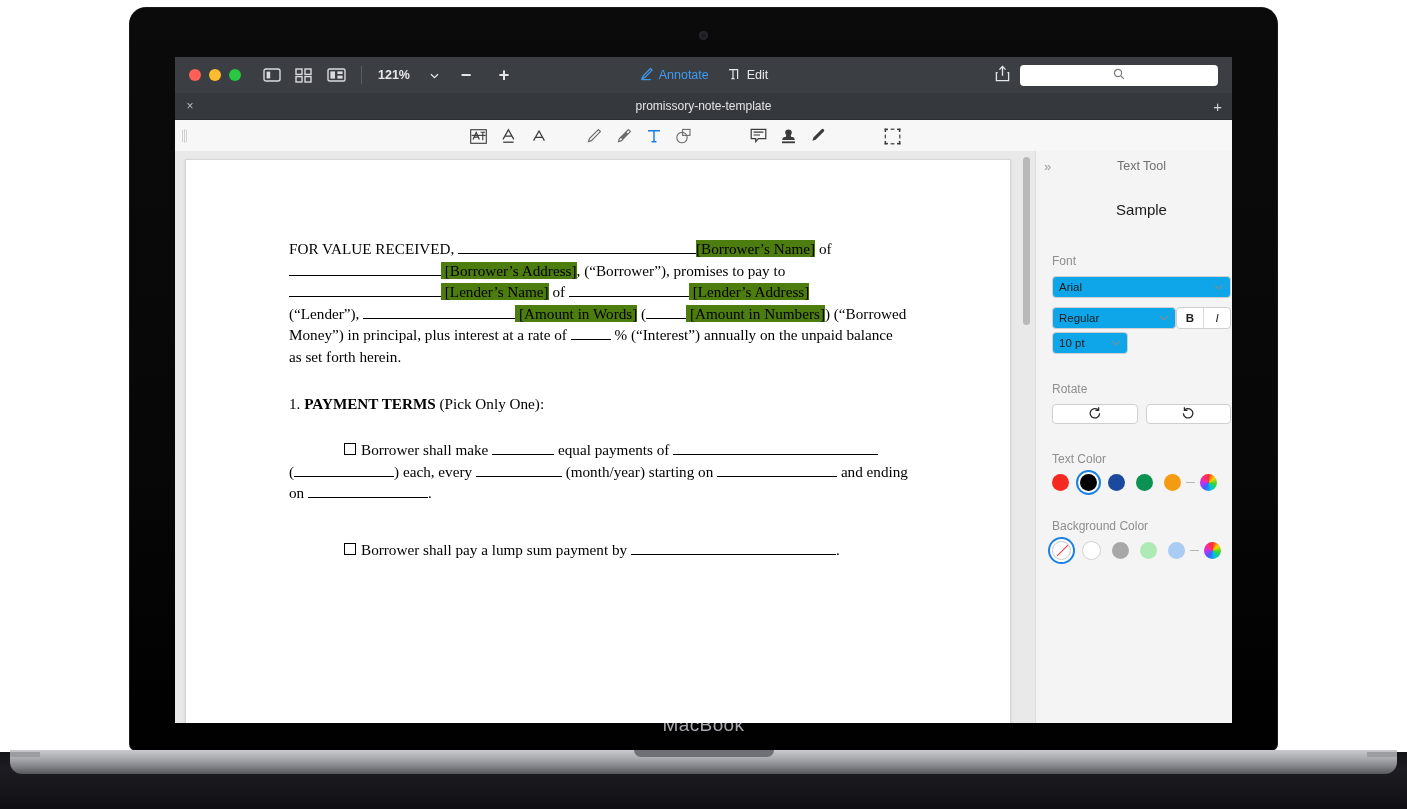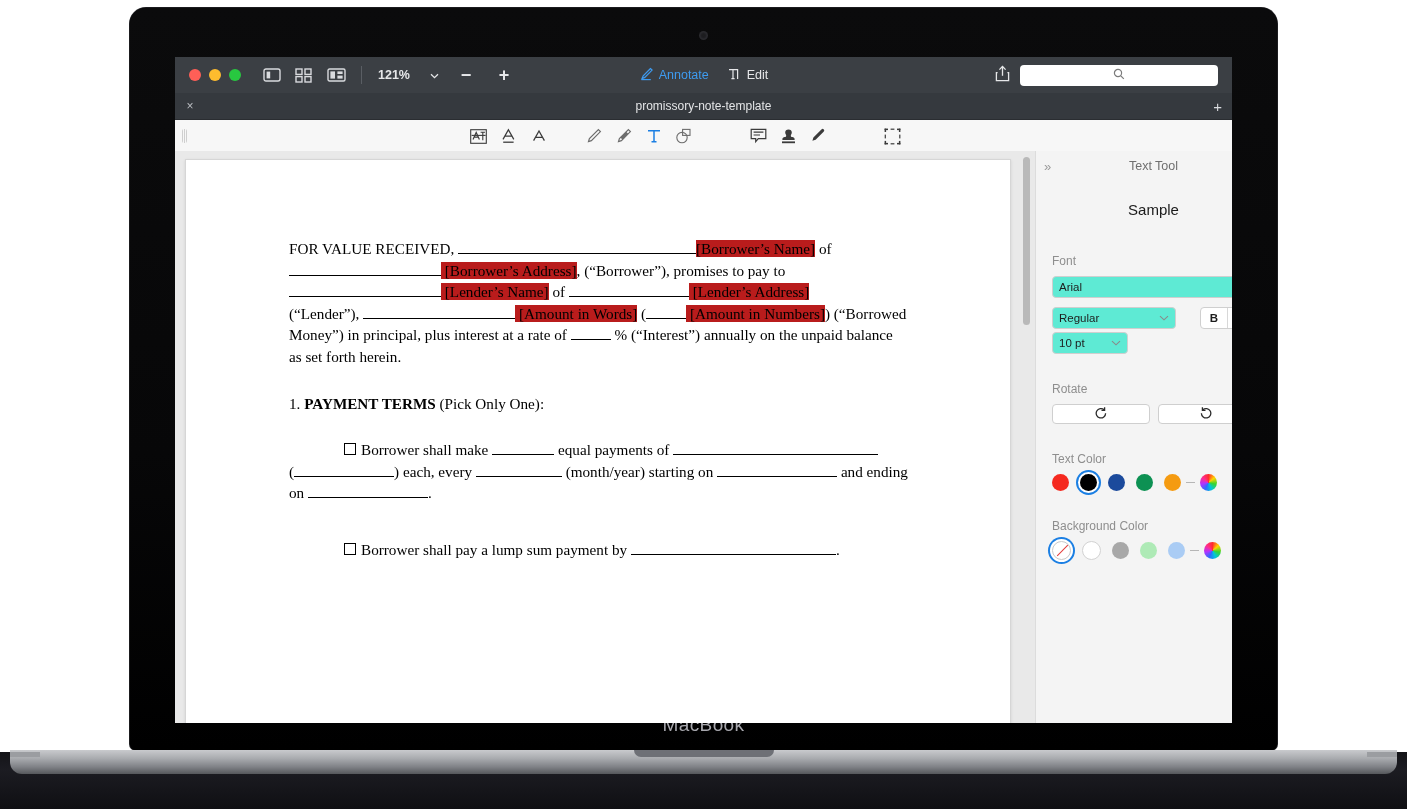--- a/index.html
+++ b/index.html
@@ -85,43 +85,43 @@
     border:1px solid #d6d6d6;box-shadow:0 1px 3px rgba(0,0,0,.10);}
   .vscroll{position:absolute;right:5px;top:6px;width:7px;height:702px;background:transparent;}
   .vthumb{position:absolute;left:0;top:0;width:7px;height:168px;background:#b9b9b9;border-radius:4px;}
 
   
   .doc{position:absolute;left:103px;top:78px;width:620px;
     font-family:"Liberation Serif","DejaVu Serif",serif;color:#000;}
   .doc-title{text-align:center;font-size:37px;letter-spacing:.2px;margin-bottom:48px;}
   .doc p{margin:0 0 15px 0;font-size:15.2px;line-height:21.6px;text-align:left;}
   .doc .indent{text-indent:55px;}
-  .hl{background:#b91c1c;}
+  .hl{background:#4d7c0f;}
   .ul{ border-bottom:1px solid #000; display:inline-block; vertical-align:baseline;}
   .ul.u10{width:40px;} .ul.u14{width:62px;} .ul.u18{width:86px;} .ul.u20{width:100px;}
   .ul.u24{width:120px;} .ul.u30{width:152px;}
   .ul.u34{width:170px;} .ul.u40{width:205px;} .ul.u46{width:238px;}
   .hlfield{background:#fbe9c8;border-bottom:1px solid #000;display:inline-block;width:40px;}
   .cbox{display:inline-block;width:10px;height:10px;border:1px solid #000;margin-right:5px;}
   .b{font-weight:bold;}
   .para-gap{height:10px;}
 
   
   .panel{flex:1;background:#f4f4f4;border-left:1px solid #dcdcdc;position:relative;}
   .panel-head{height:30px;display:flex;align-items:center;position:relative;}
   .chev{position:absolute;left:8px;color:#9a9a9a;font-size:13px;}
   .panel-title{width:100%;text-align:center;color:#6f6f6f;font-size:12.5px;}
   .sample{text-align:center;color:#1a1a1a;font-size:15px;margin-top:20px;}
   .sect-label{color:#8e8e8e;font-size:12px;margin:36px 0 8px 16px;}
   .sect-label.tight{margin-top:28px;}
   .pctl{margin:0 16px;}
-  .sel{height:20px;background:#5eead4;border:1px solid #cfcfcf;border-radius:4px;
+  .sel{height:20px;background:#0ea5e9;border:1px solid #cfcfcf;border-radius:4px;
     display:flex;align-items:center;padding:0 6px;font-size:11.5px;color:#1d1d1d;}
   .sel .car{margin-left:auto;color:#7a7a7a;font-size:9px;}
-  .row{display:flex;gap:24px;margin:9px 16px 0 16px;}
+  .row{display:flex;gap:0;margin:9px 16px 0 16px;}
   .sel-w{width:110px;}
   .bi{display:flex;border:1px solid #cfcfcf;border-radius:4px;overflow:hidden;background:#fff;}
   .bi span{width:26px;height:20px;display:flex;align-items:center;justify-content:center;font-size:11.5px;color:#1d1d1d;}
   .bi span:first-child{font-weight:bold;border-right:1px solid #d8d8d8;}
   .bi span:last-child{font-style:italic;}
   .size-sel{width:62px;margin:3px 0 0 16px;}
   .rot-row{display:flex;gap:8px;margin:8px 16px 0 16px;}
   .rot{flex:1;height:18px;background:#fff;border:1px solid #cfcfcf;border-radius:4px;
     display:flex;align-items:center;justify-content:center;}
   .swatch-row{display:flex;align-items:center;gap:11px;margin:8px 0 0 16px;}

